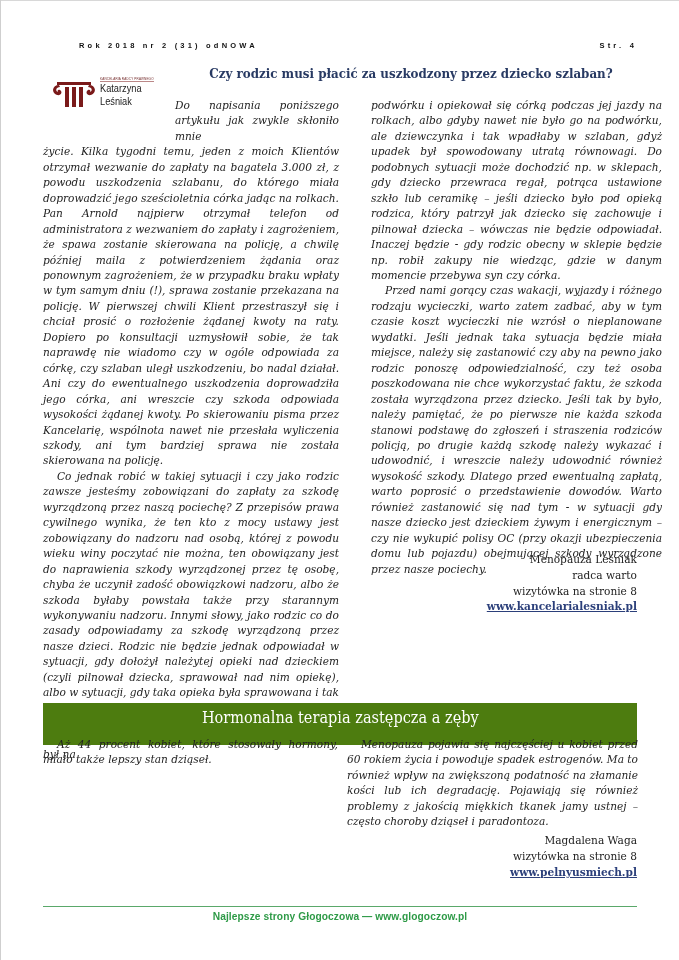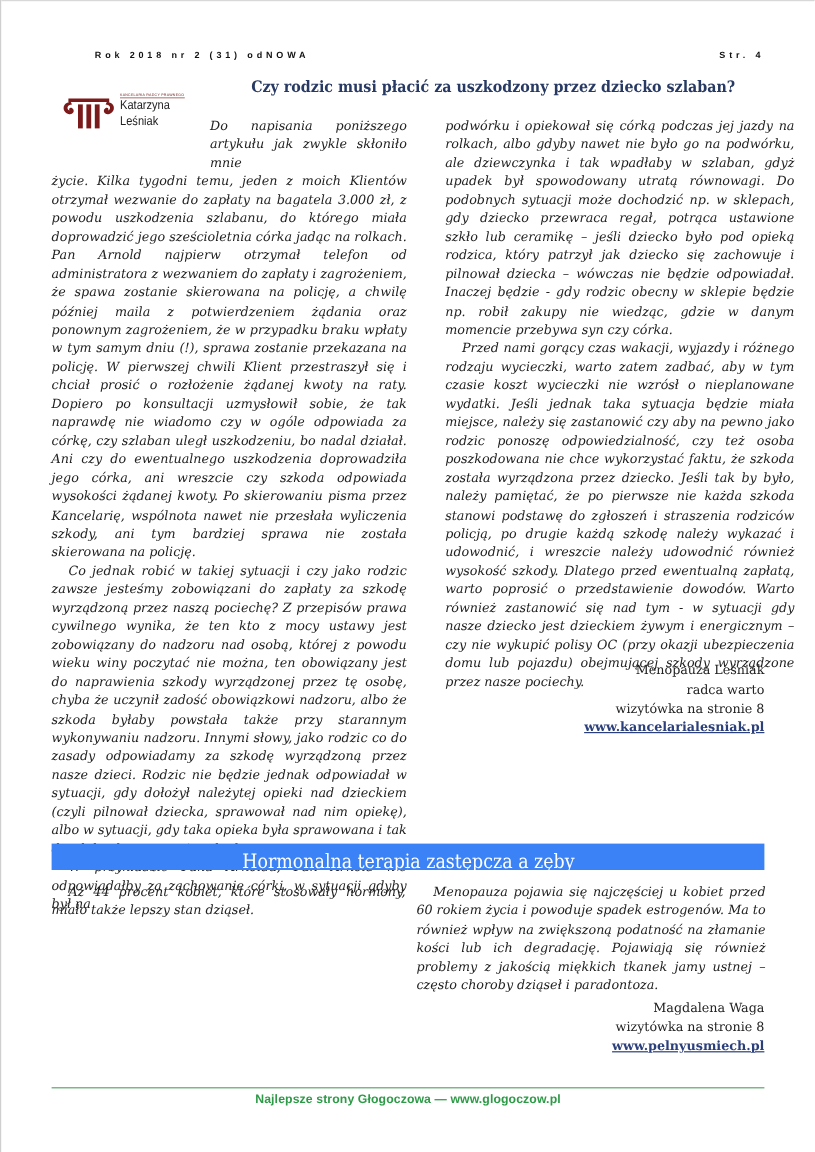--- a/index.html
+++ b/index.html
@@ -34,21 +34,21 @@
   .c1 { left: 42px; top: 98px; width: 296px; }
   .c2 { left: 346px; top: 98px; width: 291px; margin-left: 24px; }
   .c1 .intro { padding-left: 132px; text-align: justify; }
 
   .sig { position: absolute; right: 42px; text-align: right; font-size: 10.6px; line-height: 15.8px; color: #222; }
   .sig .link { color: #2b3f7a; text-decoration: underline; font-weight: bold; }
   .sig1 { top: 552px; }
   .sig2 { top: 833px; }
 
   .banner {
-    position: absolute; left: 42px; top: 703px; width: 594px; height: 22px; background: #3b82f6;
+    position: absolute; left: 42px; top: 703px; width: 594px; height: 42px; background: #4d7c0f;
     color: #ffffff; text-align: center; font-family: "DejaVu Serif", serif; font-size: 16.5px; line-height: 30px; white-space: nowrap;
   }
   .banner span { display: inline-block; transform: scaleX(0.88); }
 
   .c3 { left: 42px; top: 737px; width: 295px; }
   .c4 { left: 346px; top: 737px; width: 291px; }
 
   .footline { position: absolute; left: 42px; top: 906px; width: 594px; height: 1px; background: #5aa86a; }
   .footer {
     position: absolute; left: 42px; top: 911px; width: 594px; text-align: center;

